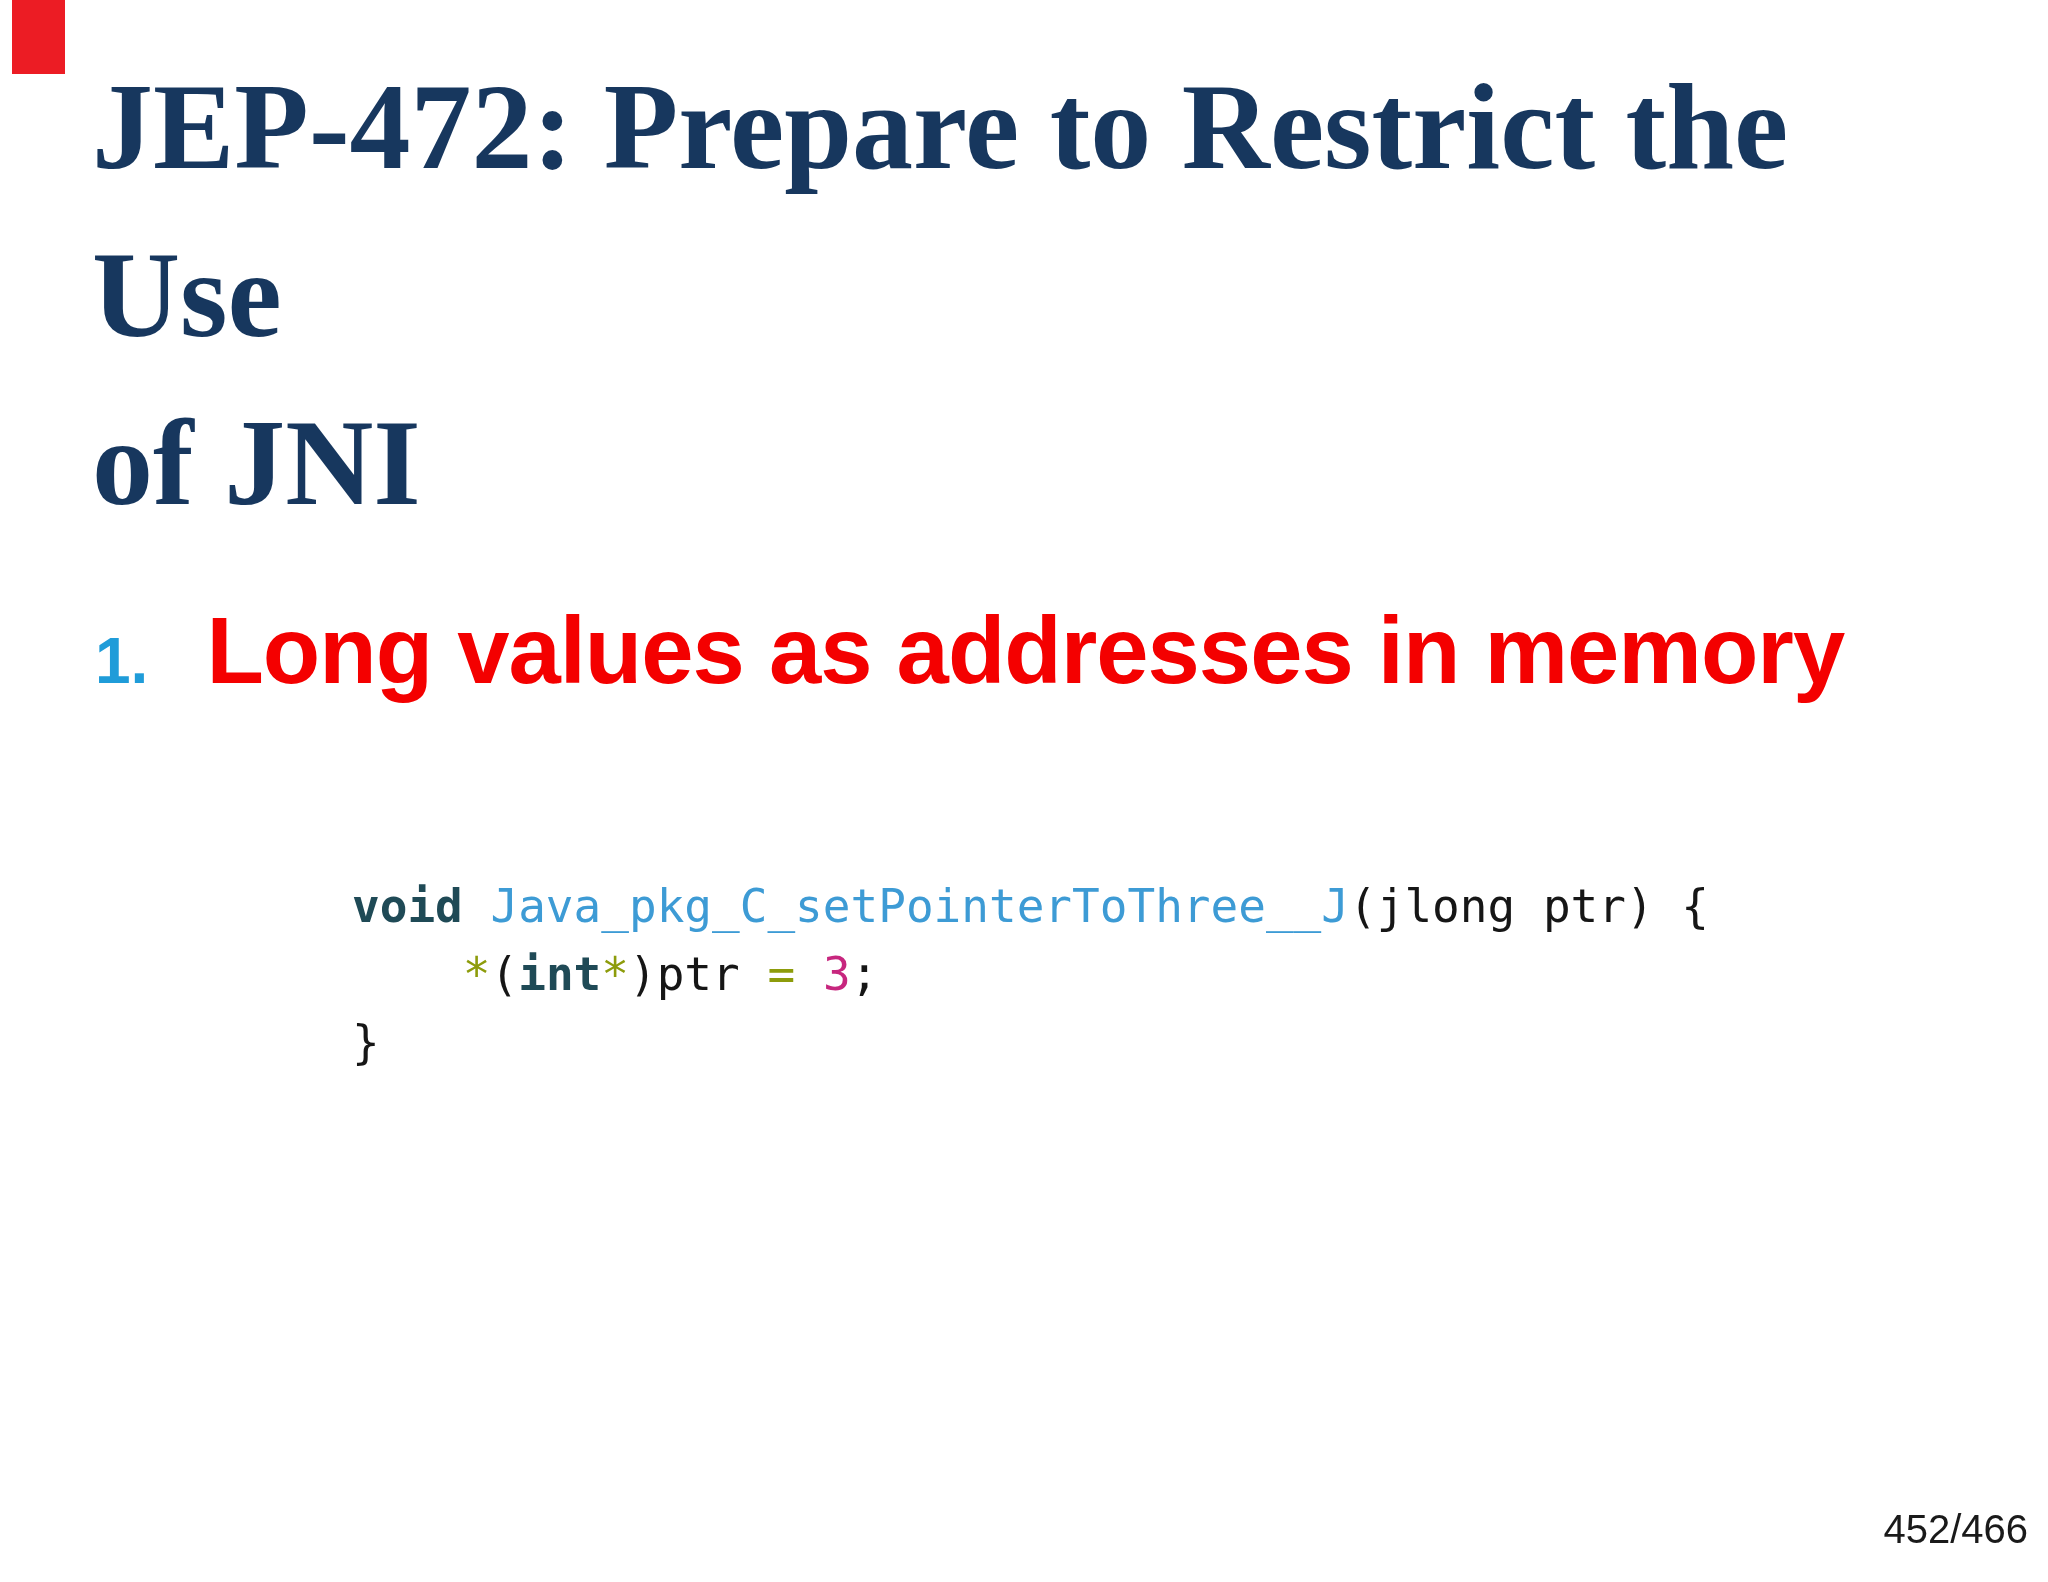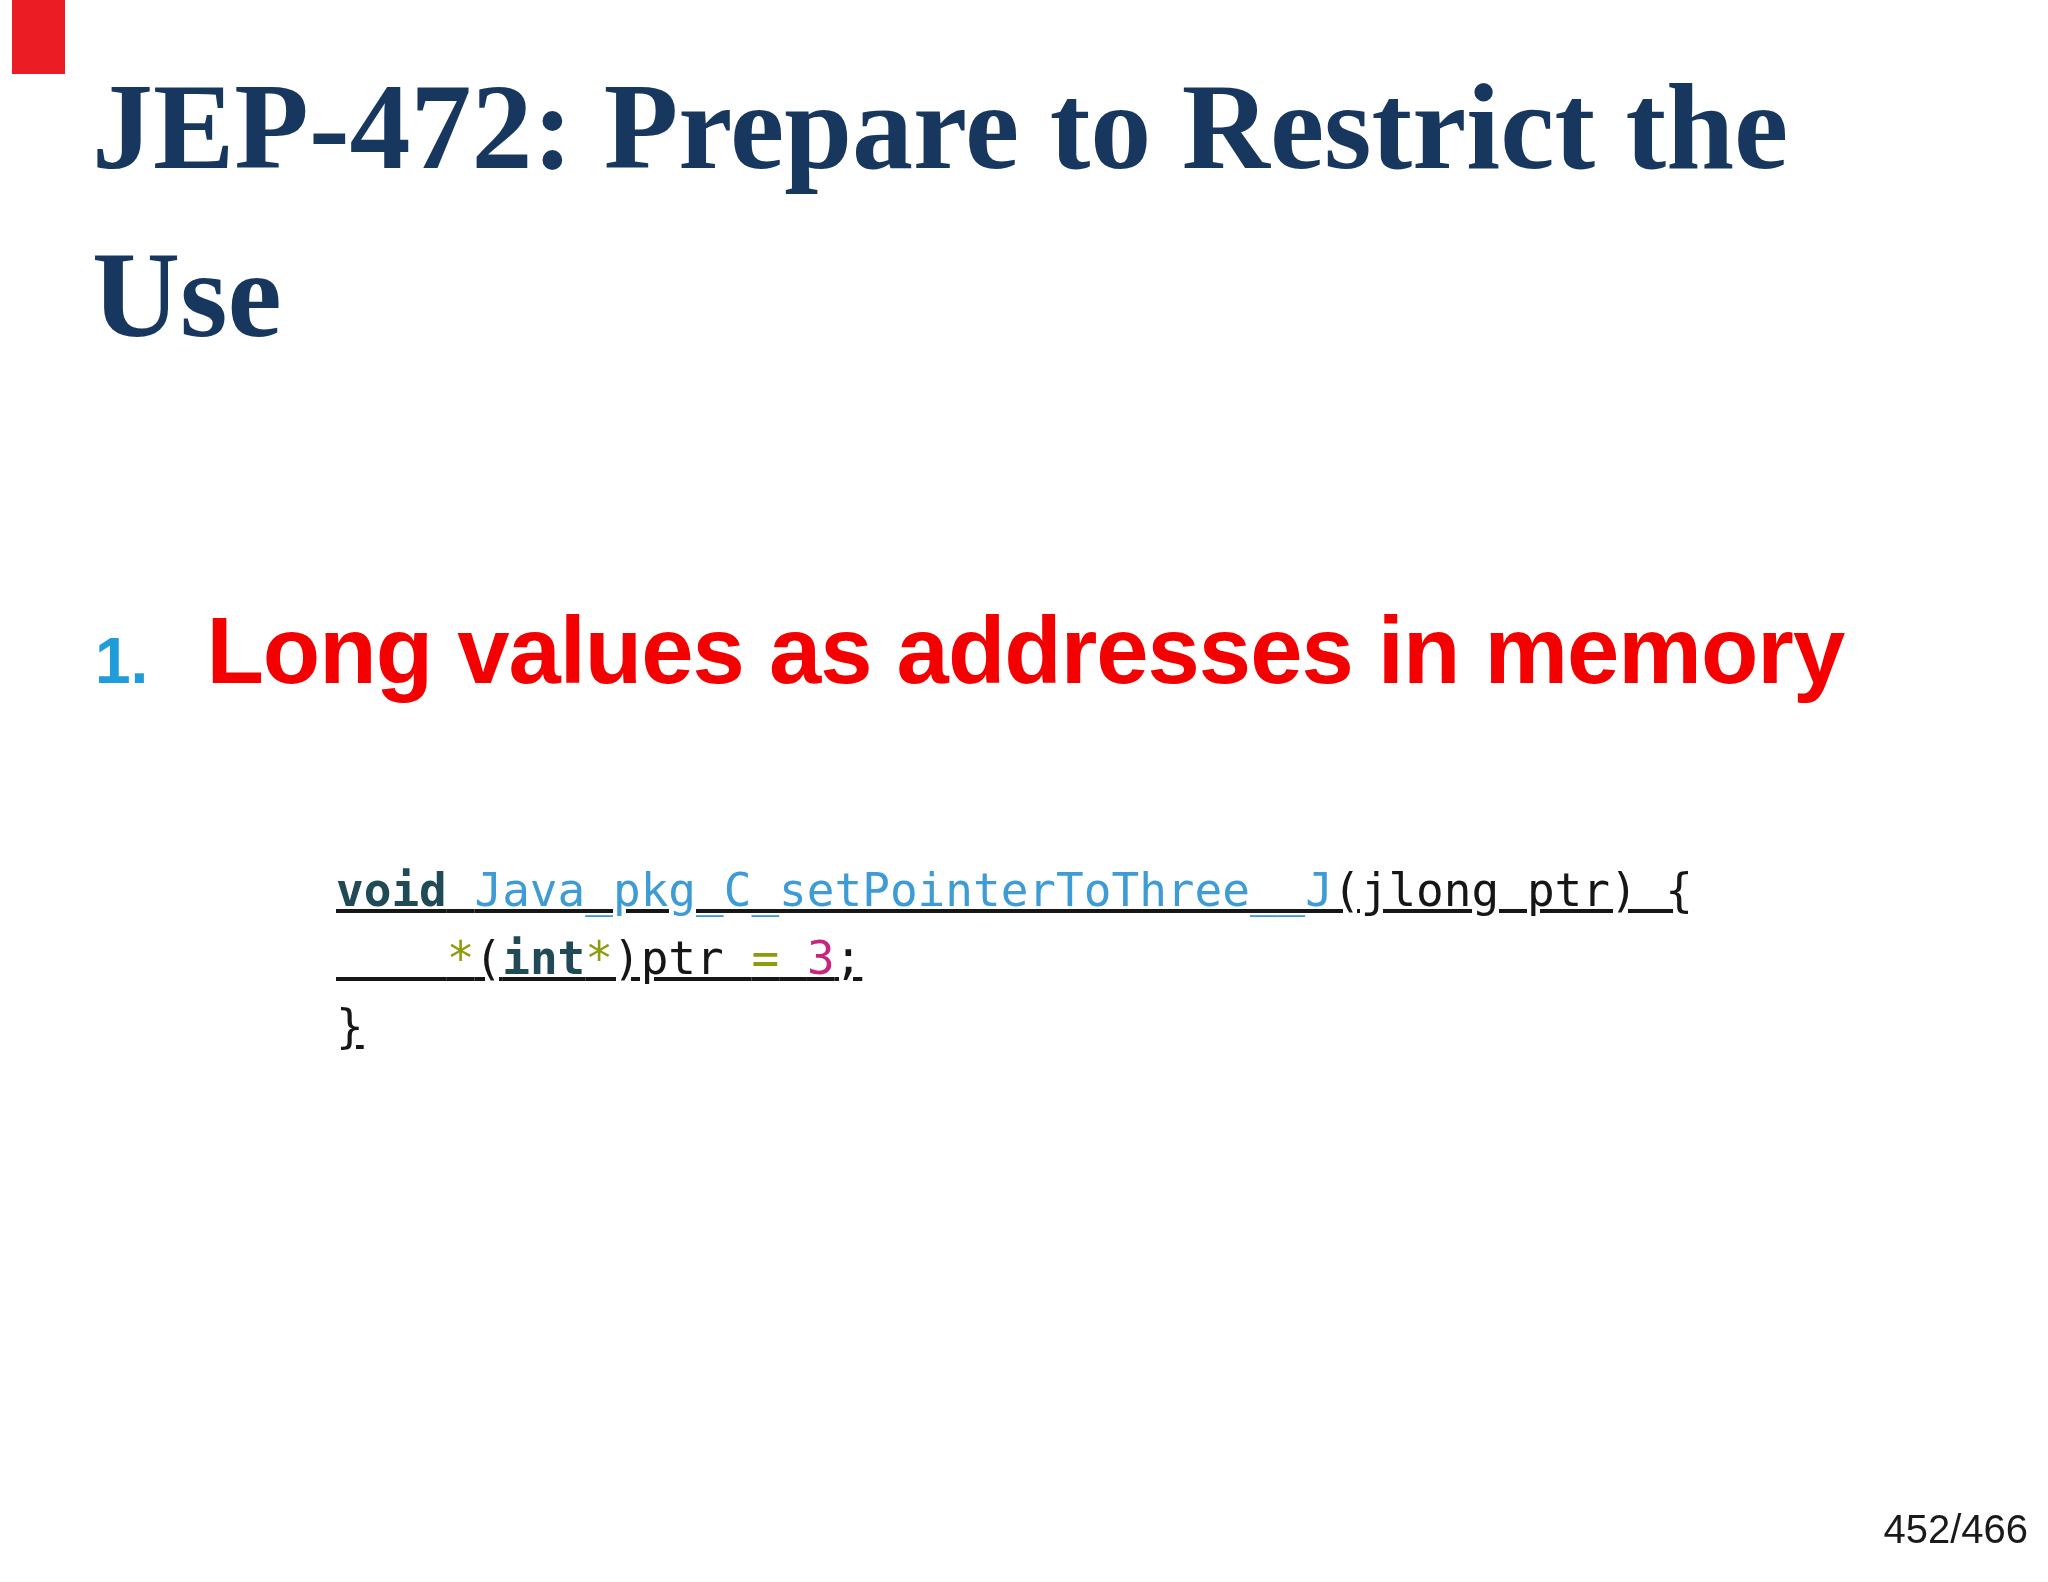--- a/index.html
+++ b/index.html
@@ -49,27 +49,26 @@
     font-weight: bold;
     color: var(--list-text, #f40000);
     letter-spacing: -1px;
     white-space: nowrap;
     margin-top: 22px;
   }
   .code-block {
     position: absolute;
     left: 336px;
     top: 856px;
-    margin: 0;
+    margin: 16px;
     font-family: "DejaVu Sans Mono", monospace;
     font-size: 46px;
     line-height: 68px;
     color: var(--code-plain, #161616);
     white-space: pre;
-    text-decoration: underline;
   }
   .tok-plain { color: var(--code-plain, #161616); }
   .tok-kw    { color: var(--code-keyword, #1f4a56); font-weight: bold; }
   .tok-fn    { color: var(--code-function, #3d9bd5); }
   .tok-op    { color: var(--code-operator, #8d9c0b); }
   .tok-num   { color: var(--code-number, #c7267e); }
   .page-number {
     position: absolute;
     right: 20px;
     bottom: 30px;
@@ -79,20 +78,21 @@
 </style>
 </head>
 <body>
 
 <div class="slide">
 
   <div class="accent-bar"></div>
 
   <h1 class="slide-title" style="margin:0;">
     <div>JEP-472: Prepare to Restrict the Use</div>
+    <div>of JNI</div>
   </h1>
 
   <div class="list-row">
     <span class="list-number">1.</span>
     <span class="list-text">Long values as addresses in memory</span>
   </div>
 
   <pre class="code-block"><div><span class="tok-kw">void</span><span class="tok-plain"> </span><span class="tok-fn">Java_pkg_C_setPointerToThree__J</span><span class="tok-plain">(jlong ptr) {</span></div><div><span class="tok-plain">    </span><span class="tok-op">*</span><span class="tok-plain">(</span><span class="tok-kw">int</span><span class="tok-op">*</span><span class="tok-plain">)ptr </span><span class="tok-op">=</span><span class="tok-plain"> </span><span class="tok-num">3</span><span class="tok-plain">;</span></div><div><span class="tok-plain">}</span></div></pre>
 
   <div class="page-number">452/466</div>

